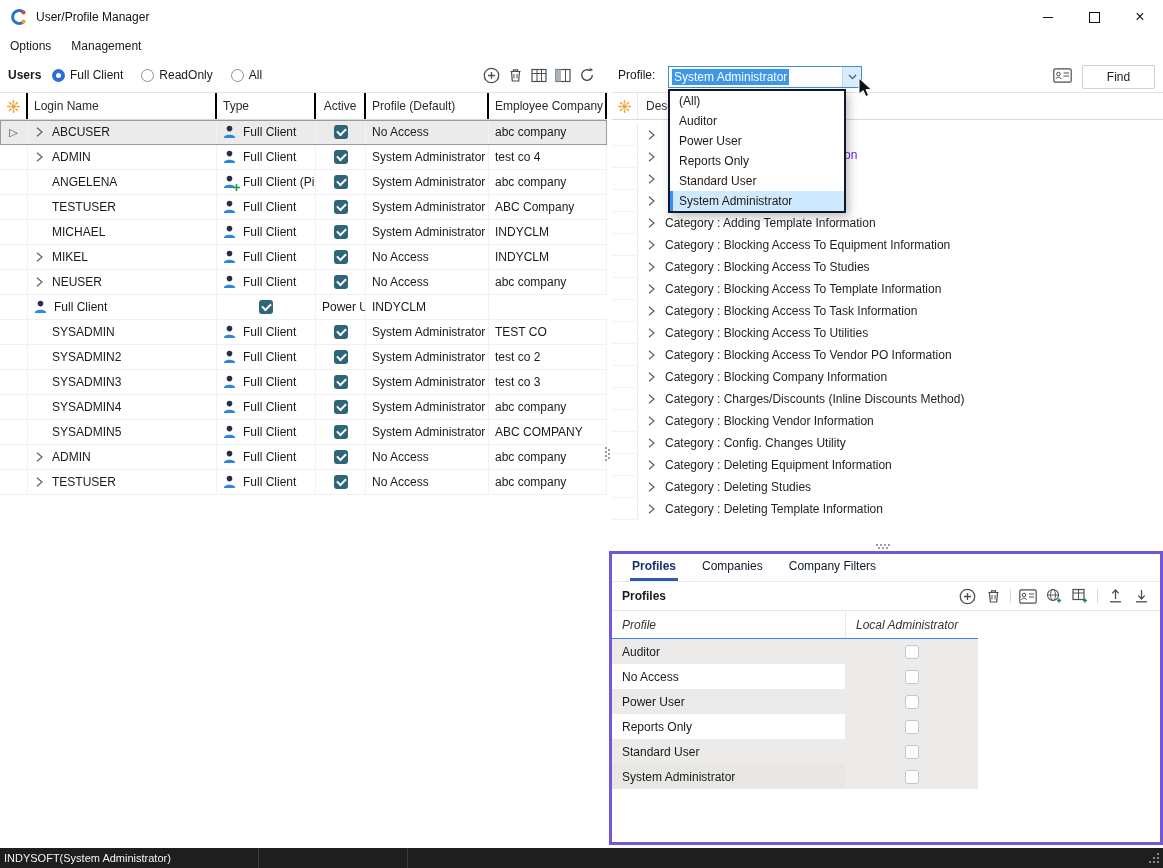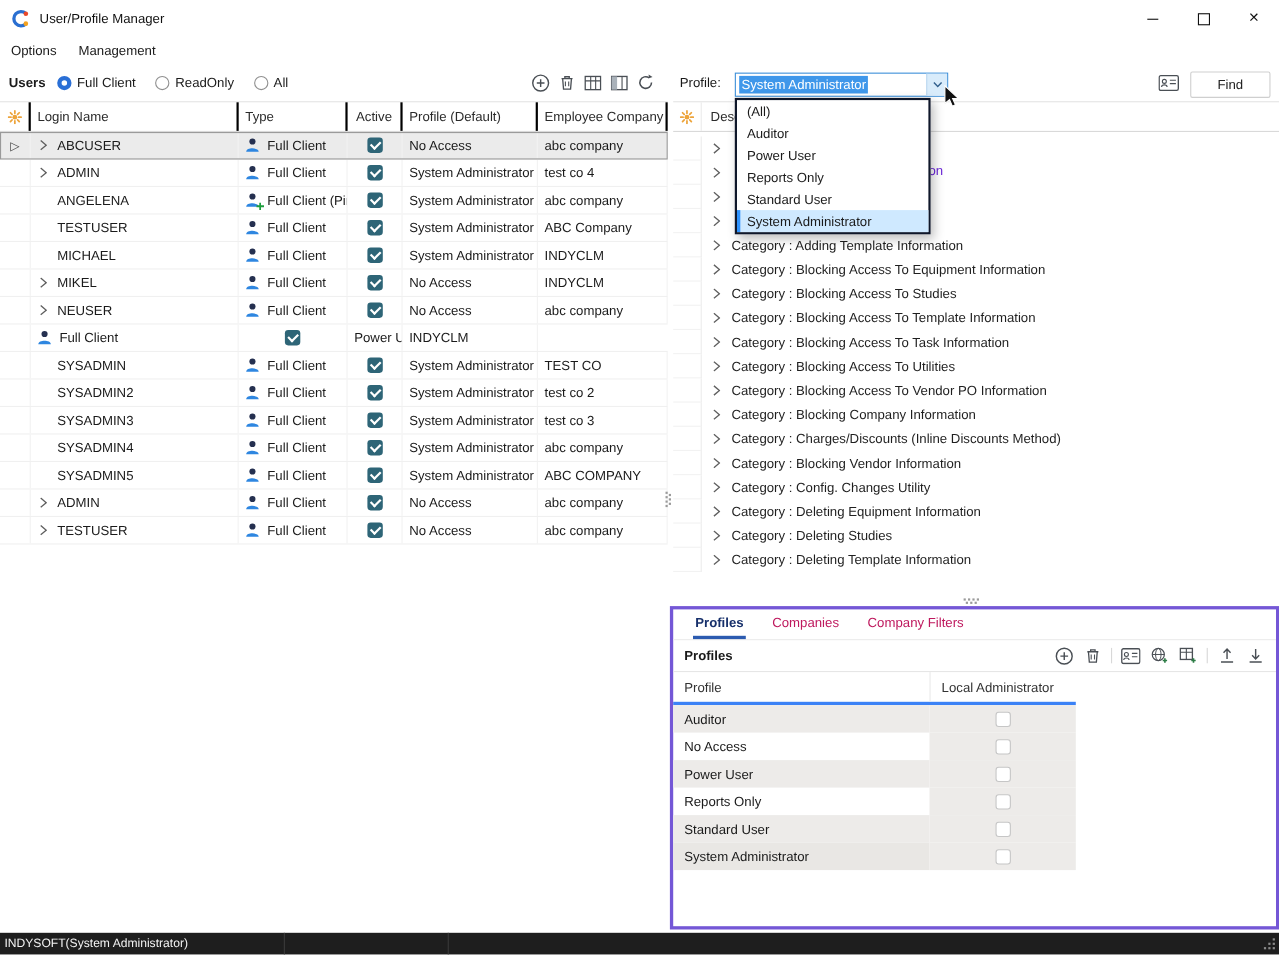--- a/index.html
+++ b/index.html
@@ -78,28 +78,28 @@
   
   .vgrip{position:absolute;left:605px;top:447px;width:2px;height:2px;background:#9b9b9b;
          box-shadow:0 4px #9b9b9b,0 8px #9b9b9b,0 12px #9b9b9b,3px 2px #9b9b9b,3px 6px #9b9b9b,3px 10px #9b9b9b;}
   .hgrip{position:absolute;left:876px;top:544px;width:2px;height:2px;background:#9b9b9b;
          box-shadow:4px 0 #9b9b9b,8px 0 #9b9b9b,12px 0 #9b9b9b,2px 3px #9b9b9b,6px 3px #9b9b9b,10px 3px #9b9b9b;}
 
   
   .bottom-panel{position:absolute;left:609px;top:551px;width:554px;height:294px;box-sizing:border-box;
                 border:3px solid #7457d6;background:#fff;}
   .tabs{height:27px;display:flex;align-items:stretch;padding-left:18px;gap:22px;border-bottom:1px solid #ececec;}
-  .tab{display:flex;align-items:center;padding:0 2px;border-bottom:3px solid transparent;color:#be185d;cursor:pointer;}
+  .tab{display:flex;align-items:center;padding:0 2px;border-bottom:3px solid transparent;color:#0f172a;cursor:pointer;}
   .tab.active{color:#17306b;font-weight:bold;border-bottom-color:#2c5bb0;}
   .section-bar{height:28px;display:flex;align-items:center;padding:0 10px;border-bottom:1px solid #e6e6e6;}
   .section-title{font-weight:bold;}
   .section-icons{margin-left:auto;display:flex;align-items:center;gap:8px;}
   .sep{width:1px;height:14px;background:#d8d8d8;}
   .p-table{width:366px;}
-  .p-header{display:grid;grid-template-columns:233px 133px;height:27px;border-bottom:3px solid #3b82f6;}
+  .p-header{display:grid;grid-template-columns:233px 133px;height:27px;border-bottom:1px solid #3b82f6;font-style:italic;}
   .p-header .cell{display:flex;align-items:center;padding-left:10px;color:#333;}
   .p-header .cell:last-child{border-left:1px solid #e9e9e9;}
   .p-row{display:grid;grid-template-columns:233px 133px;height:25px;}
   .p-name{display:flex;align-items:center;padding-left:10px;white-space:nowrap;overflow:hidden;}
   .p-chk{display:flex;align-items:center;justify-content:center;background:#edebe9;}
   .p-row:nth-child(odd) .p-name{background:#edebe9;}
   .p-row:last-of-type .p-name{background:#e9e7e4;}
 
   
   .statusbar{position:absolute;left:0;bottom:0;width:100%;height:20px;background:#1e1e1e;color:#f2f2f2;

